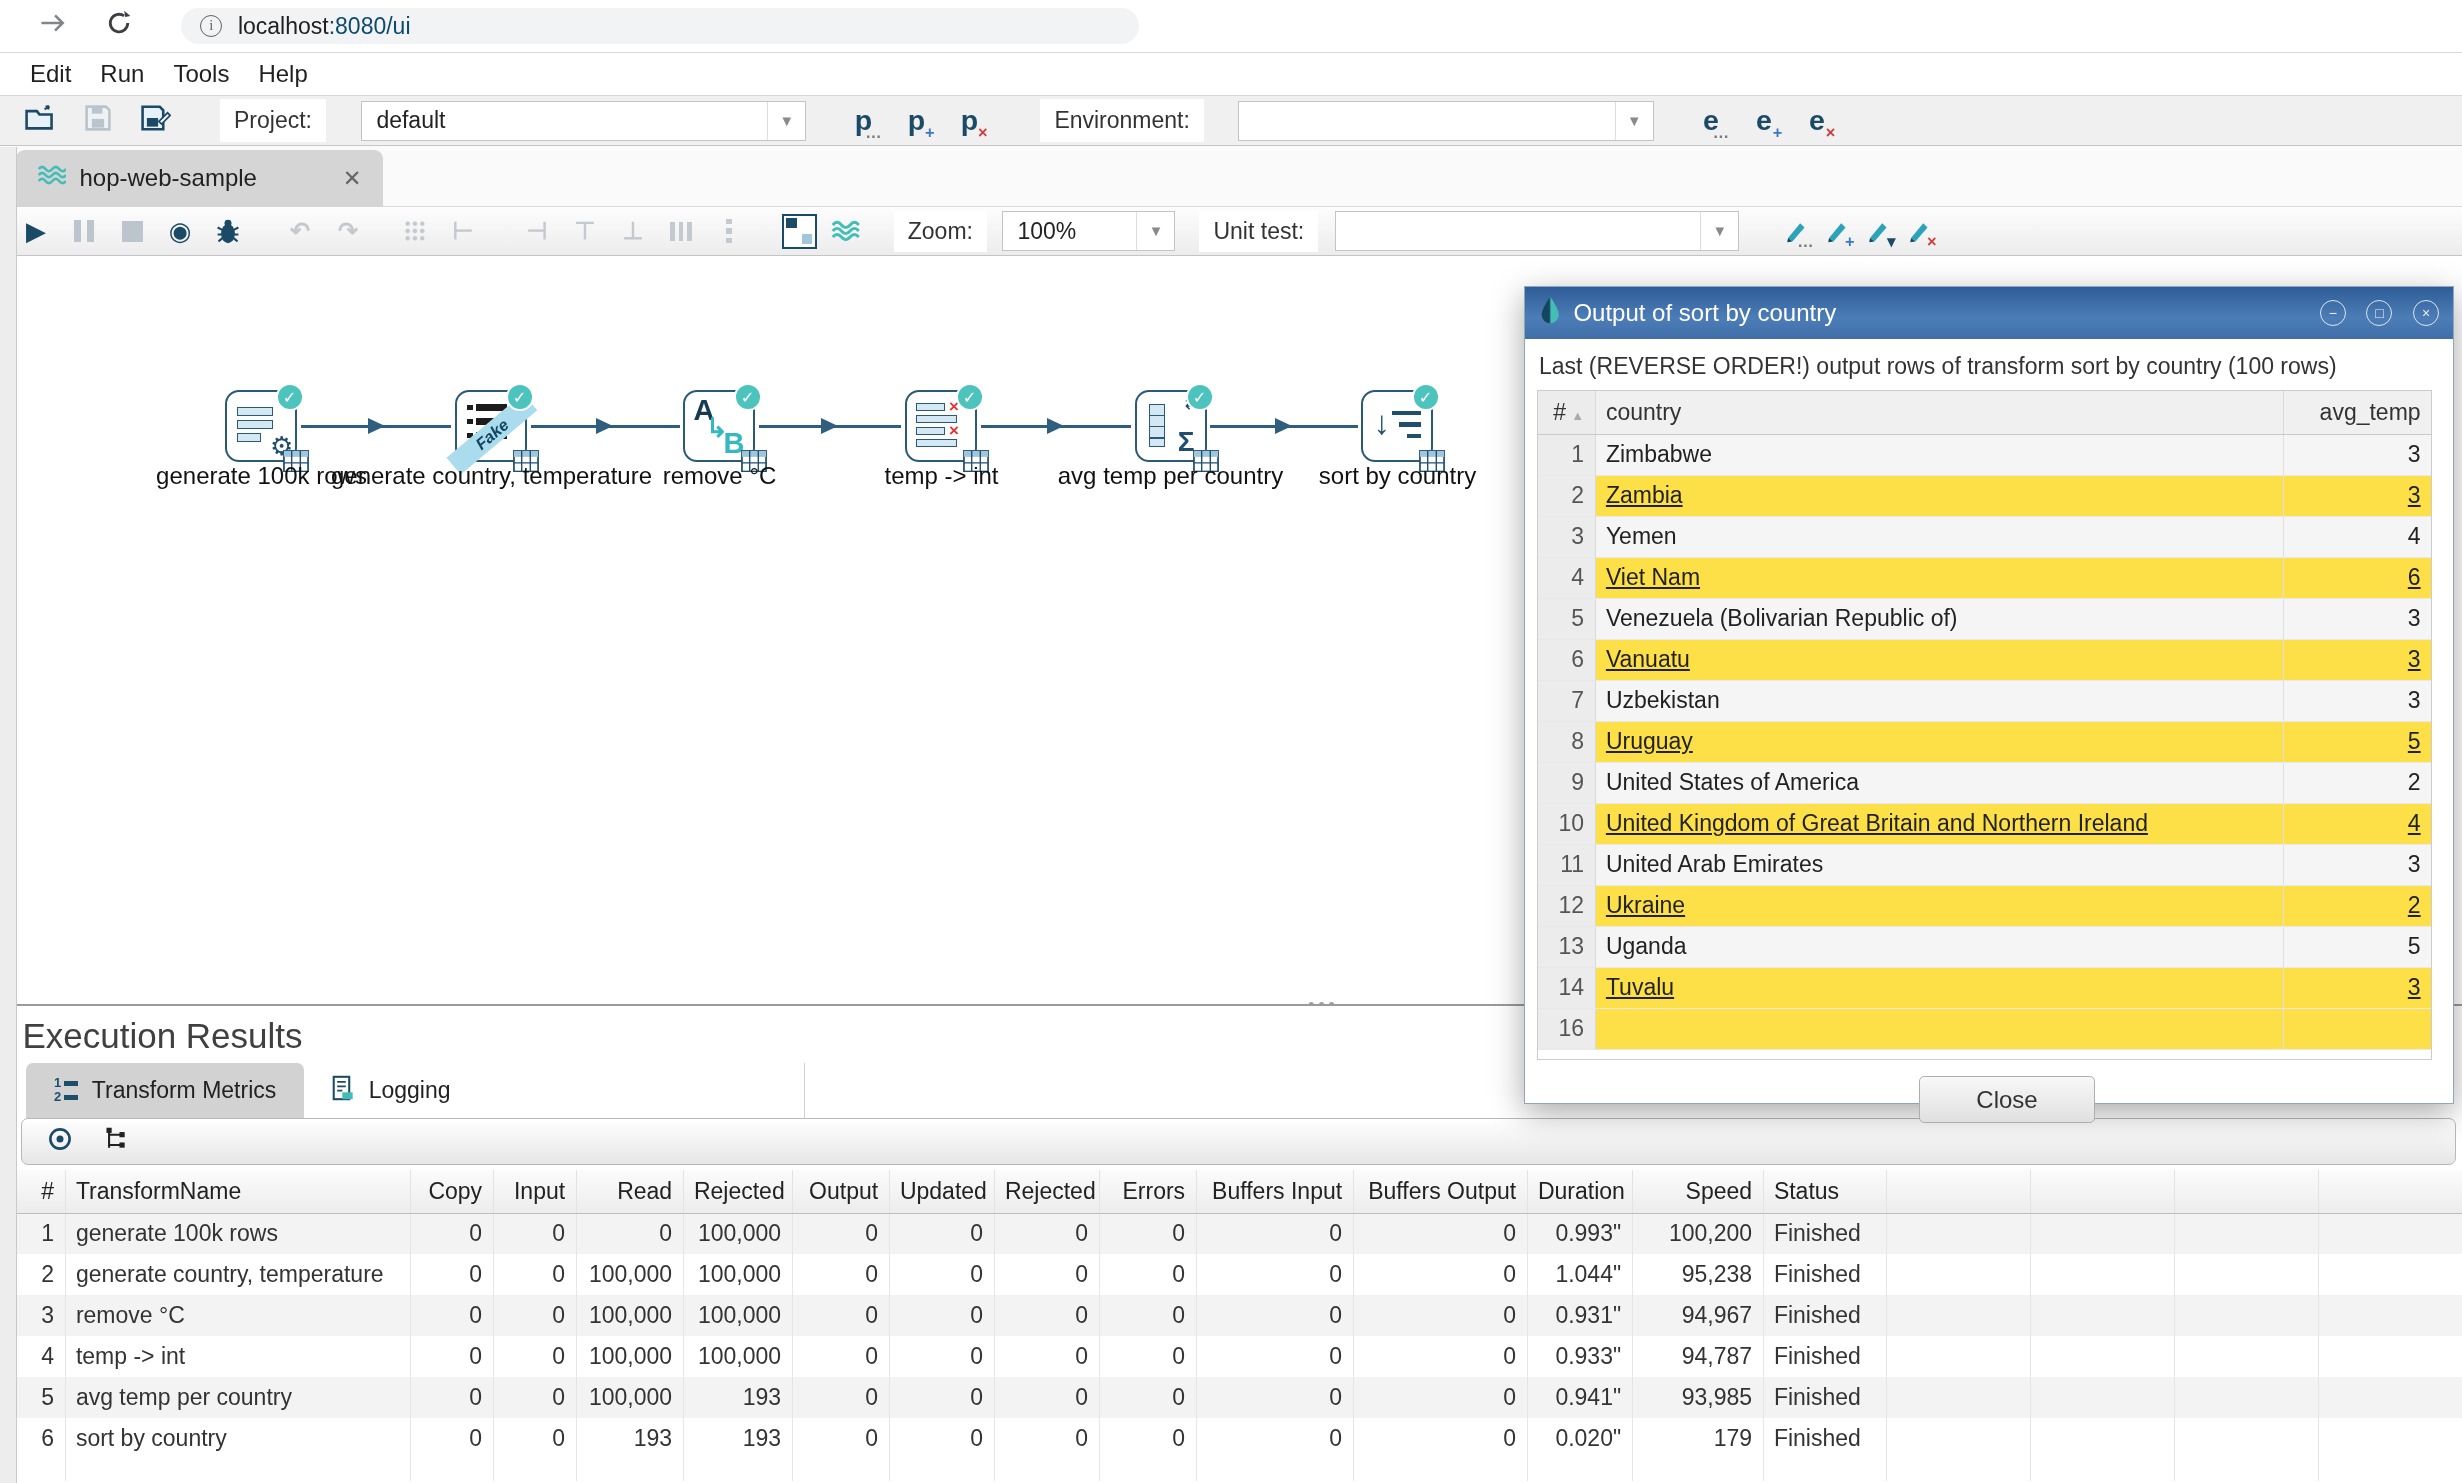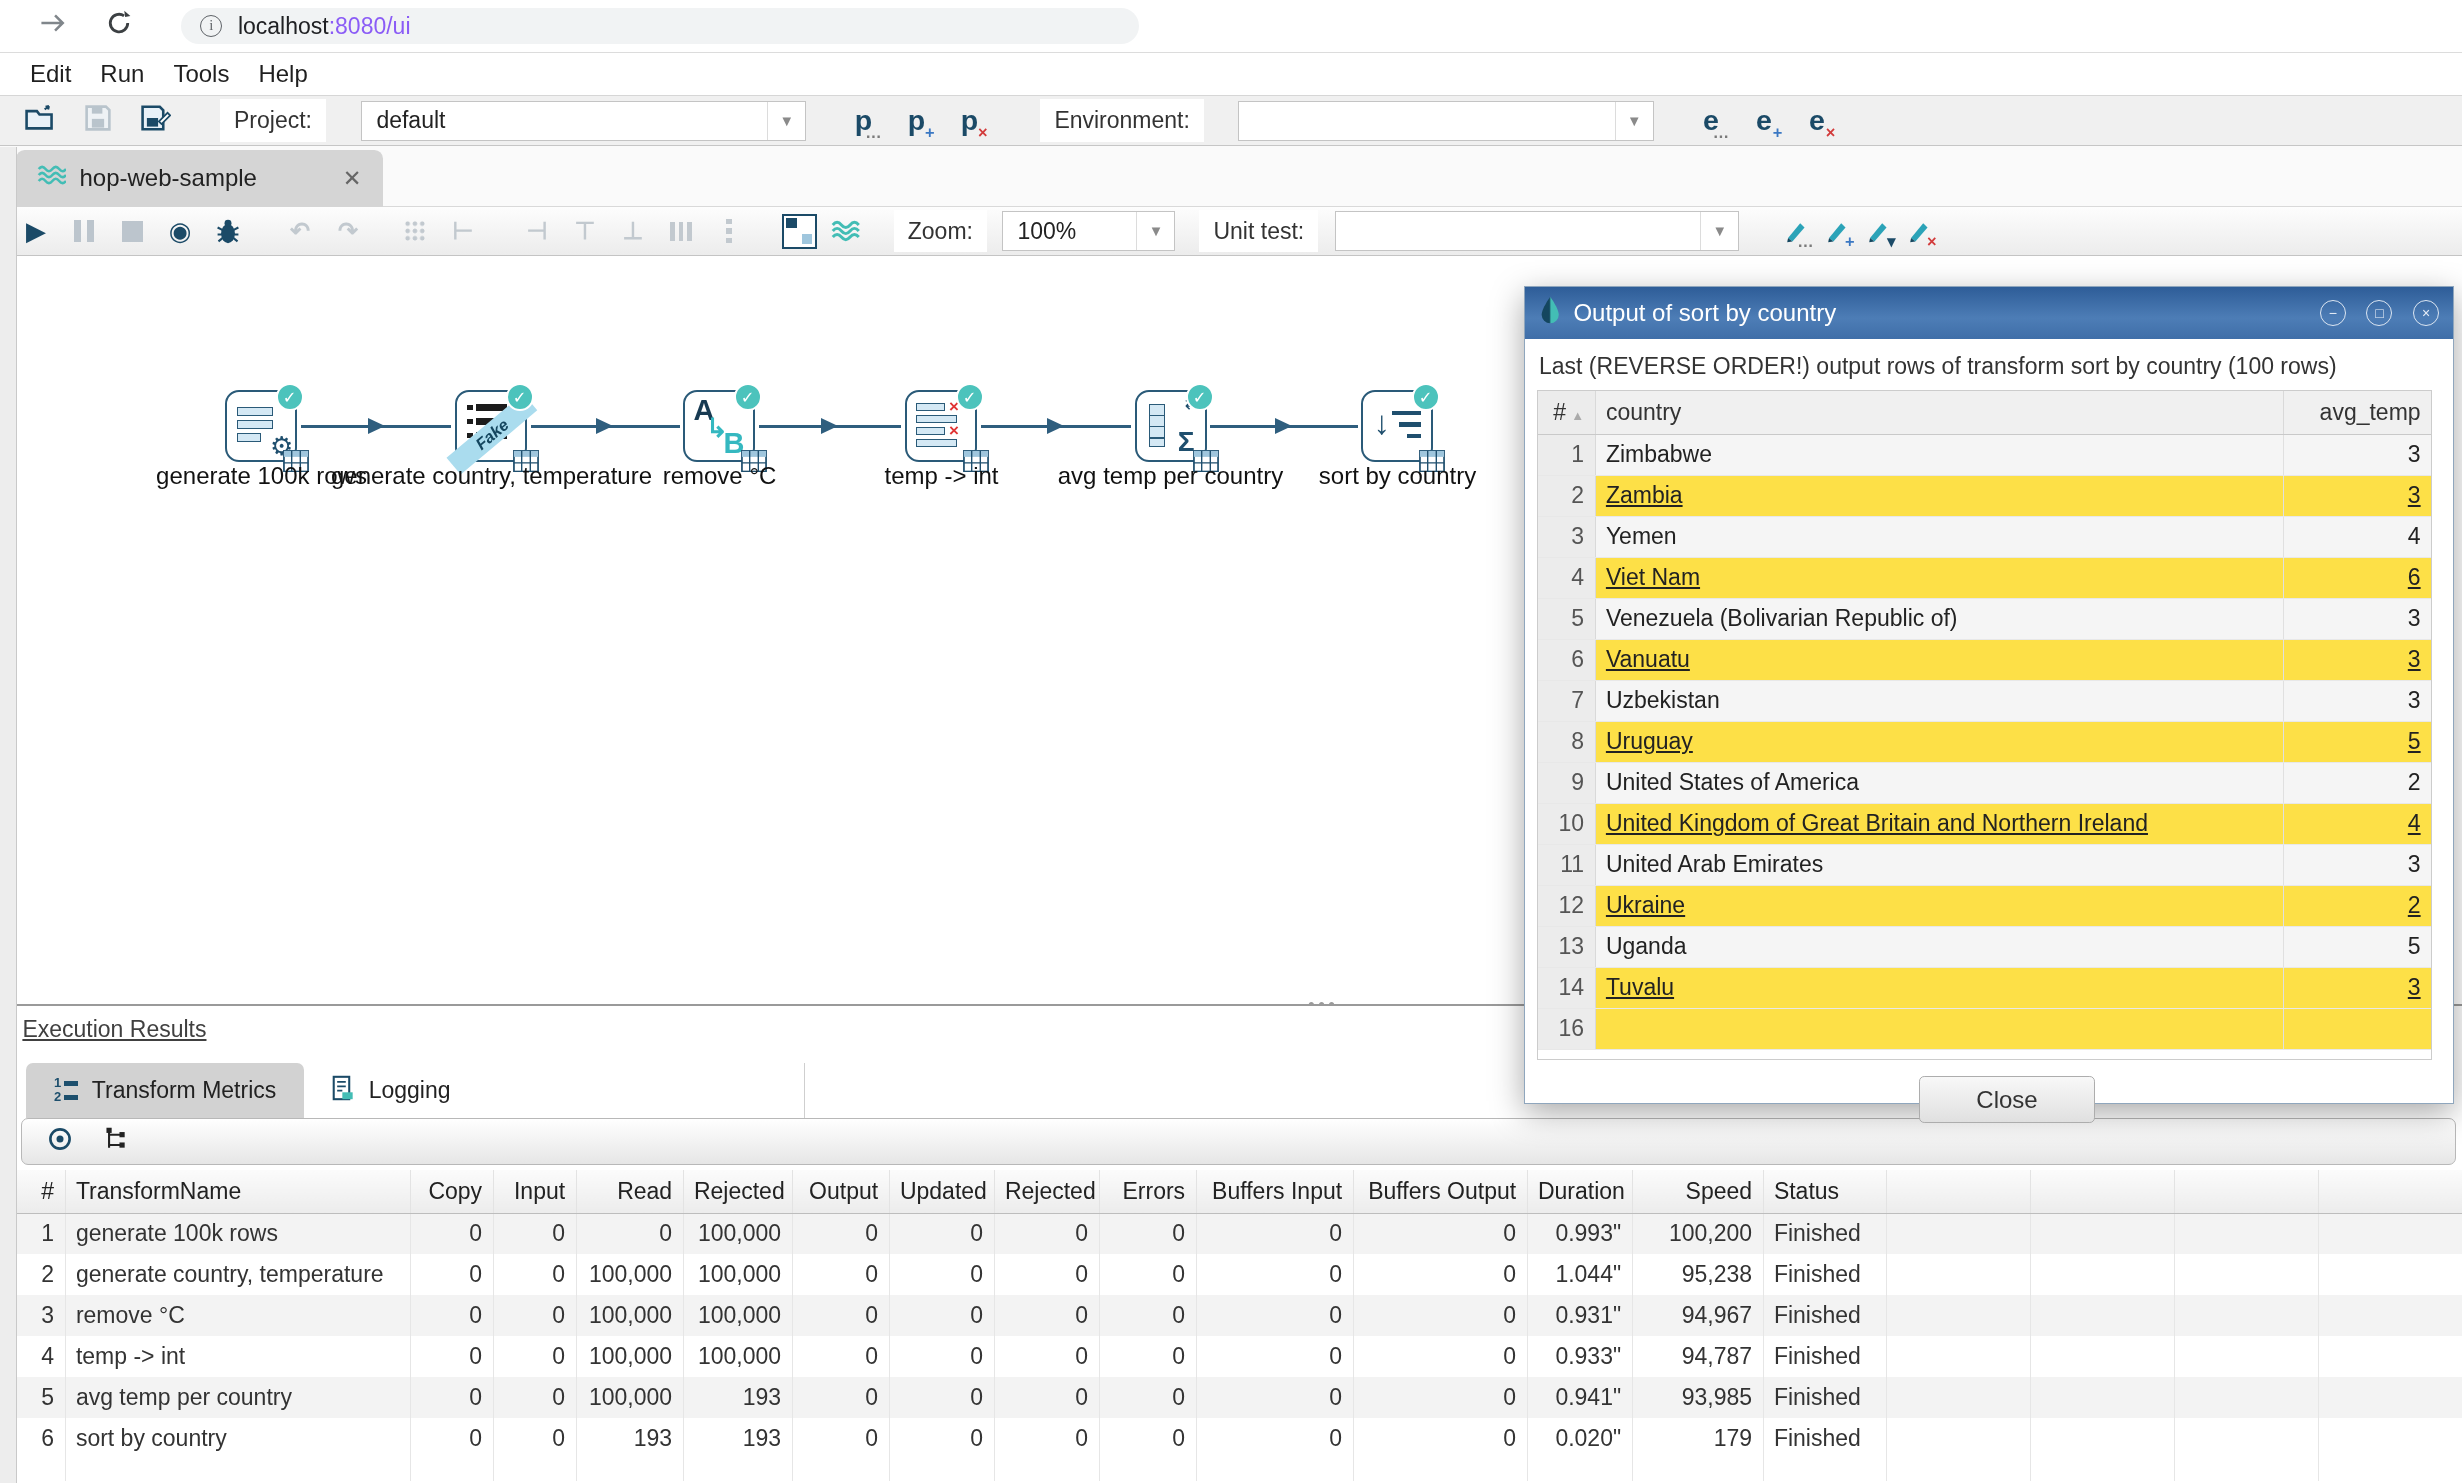--- a/index.html
+++ b/index.html
@@ -10,21 +10,21 @@
     position:relative; overflow:hidden;
   }
 
   
   .browser-bar { height:53px; display:flex; align-items:center; background:#fff; border-bottom:0.9px solid #dcdcdc; }
   .nav-ic { margin-left:38px; }
   .url-pill { margin-left:48px; width:958px; height:36px; background:#f1f3f4; border-radius:18px; display:flex; align-items:center; }
   .info-ic { margin-left:19px; width:22.4px; height:22.4px; border:1.7px solid #5f6368; border-radius:50%; color:#5f6368; font-size:14.7px; display:flex; align-items:center; justify-content:center; font-family:"Liberation Serif",serif; }
   .url-text { margin-left:15.5px; font-size:23px; }
   .url-host { color:#202124; }
-  .url-rest { color:#8b5cf6; }
+  .url-rest { color:#0c4a6e; }
 
   
   .menu-bar { height:43px; display:flex; align-items:center; gap:29px; padding-left:30px; background:#fff; border-bottom:0.9px solid #d6d6d6; }
   .menu-item { font-size:24px; color:#1f1f1f; }
 
   
   .main-toolbar { height:50px; background:#f0f0f0; border-bottom:0.9px solid #c6c6c6; display:flex; align-items:center;gap:13px; }
   .tb-ic { width:45px; text-align:center; }
   .label-chip { background:#fff; padding:7.8px 14px; color:#333; }
   .combo { display:flex; align-items:center; background:#fff; border:1.7px solid #c4c4c4; height:40px; }
@@ -85,21 +85,21 @@
   .g-swap { position:absolute; right:5.2px; top:0; font-size:18px; color:#1f4f6e; }
   .g-down { position:absolute; left:10.4px; top:12px; font-size:33px; color:#1f4f6e; font-weight:600; }
   .g-lines { position:absolute; right:10.4px; top:19px; display:flex; flex-direction:column; align-items:flex-end; gap:7px; }
   .g-lines span { height:4.3px; background:#1f4f6e; display:block; }
 
   .sash { position:absolute; left:17px; top:1004px; width:2445px; height:1.7px; background:#9a9a9a; }
   .sash-grip { position:absolute; left:1308px; top:994px; color:#9a9a9a; font-size:19px; letter-spacing:3.5px; }
 
   
   .exec { position:absolute; left:0; top:1006px; width:2462px; height:477px; background:#fff; }
-  .exec-title { position:absolute; left:22.4px; top:10.4px; font-size:23px; color:#404040;text-decoration:underline; }
+  .exec-title { position:absolute; left:22.4px; top:10.4px; font-size:35px; color:#404040; }
   .exec-tabs { position:absolute; left:26px; top:57px; height:55px; display:flex; }
   .etab { height:55px; display:flex; align-items:center; gap:14px; padding:0 28px; font-size:23px; color:#222; }
   .etab.active { background:#d2d2d2; border-radius:7px 7px 0 0; }
   .etab.plain { background:#fff; }
   .tab-divider { position:absolute; left:804px; top:57px; height:55px; width:0.9px; background:#cfcfcf; }
   .num-ic { display:flex; flex-direction:column; gap:3.5px; }
   .num-ic .r { display:flex; align-items:center; gap:2.6px; }
   .num-ic .n { font-size:13px; color:#1d4f6d; font-weight:bold; line-height:10.4px; }
   .num-ic .b { width:14px; height:4.3px; background:#1d4f6d; }
   .mini-toolbar { position:absolute; left:21px; top:112px; width:2435px; height:47px; border:1.7px solid #b8b8b8; border-radius:7px; background:linear-gradient(#ffffff,#e6e6e6); display:flex; align-items:center; gap:29px; padding-left:24px; }

